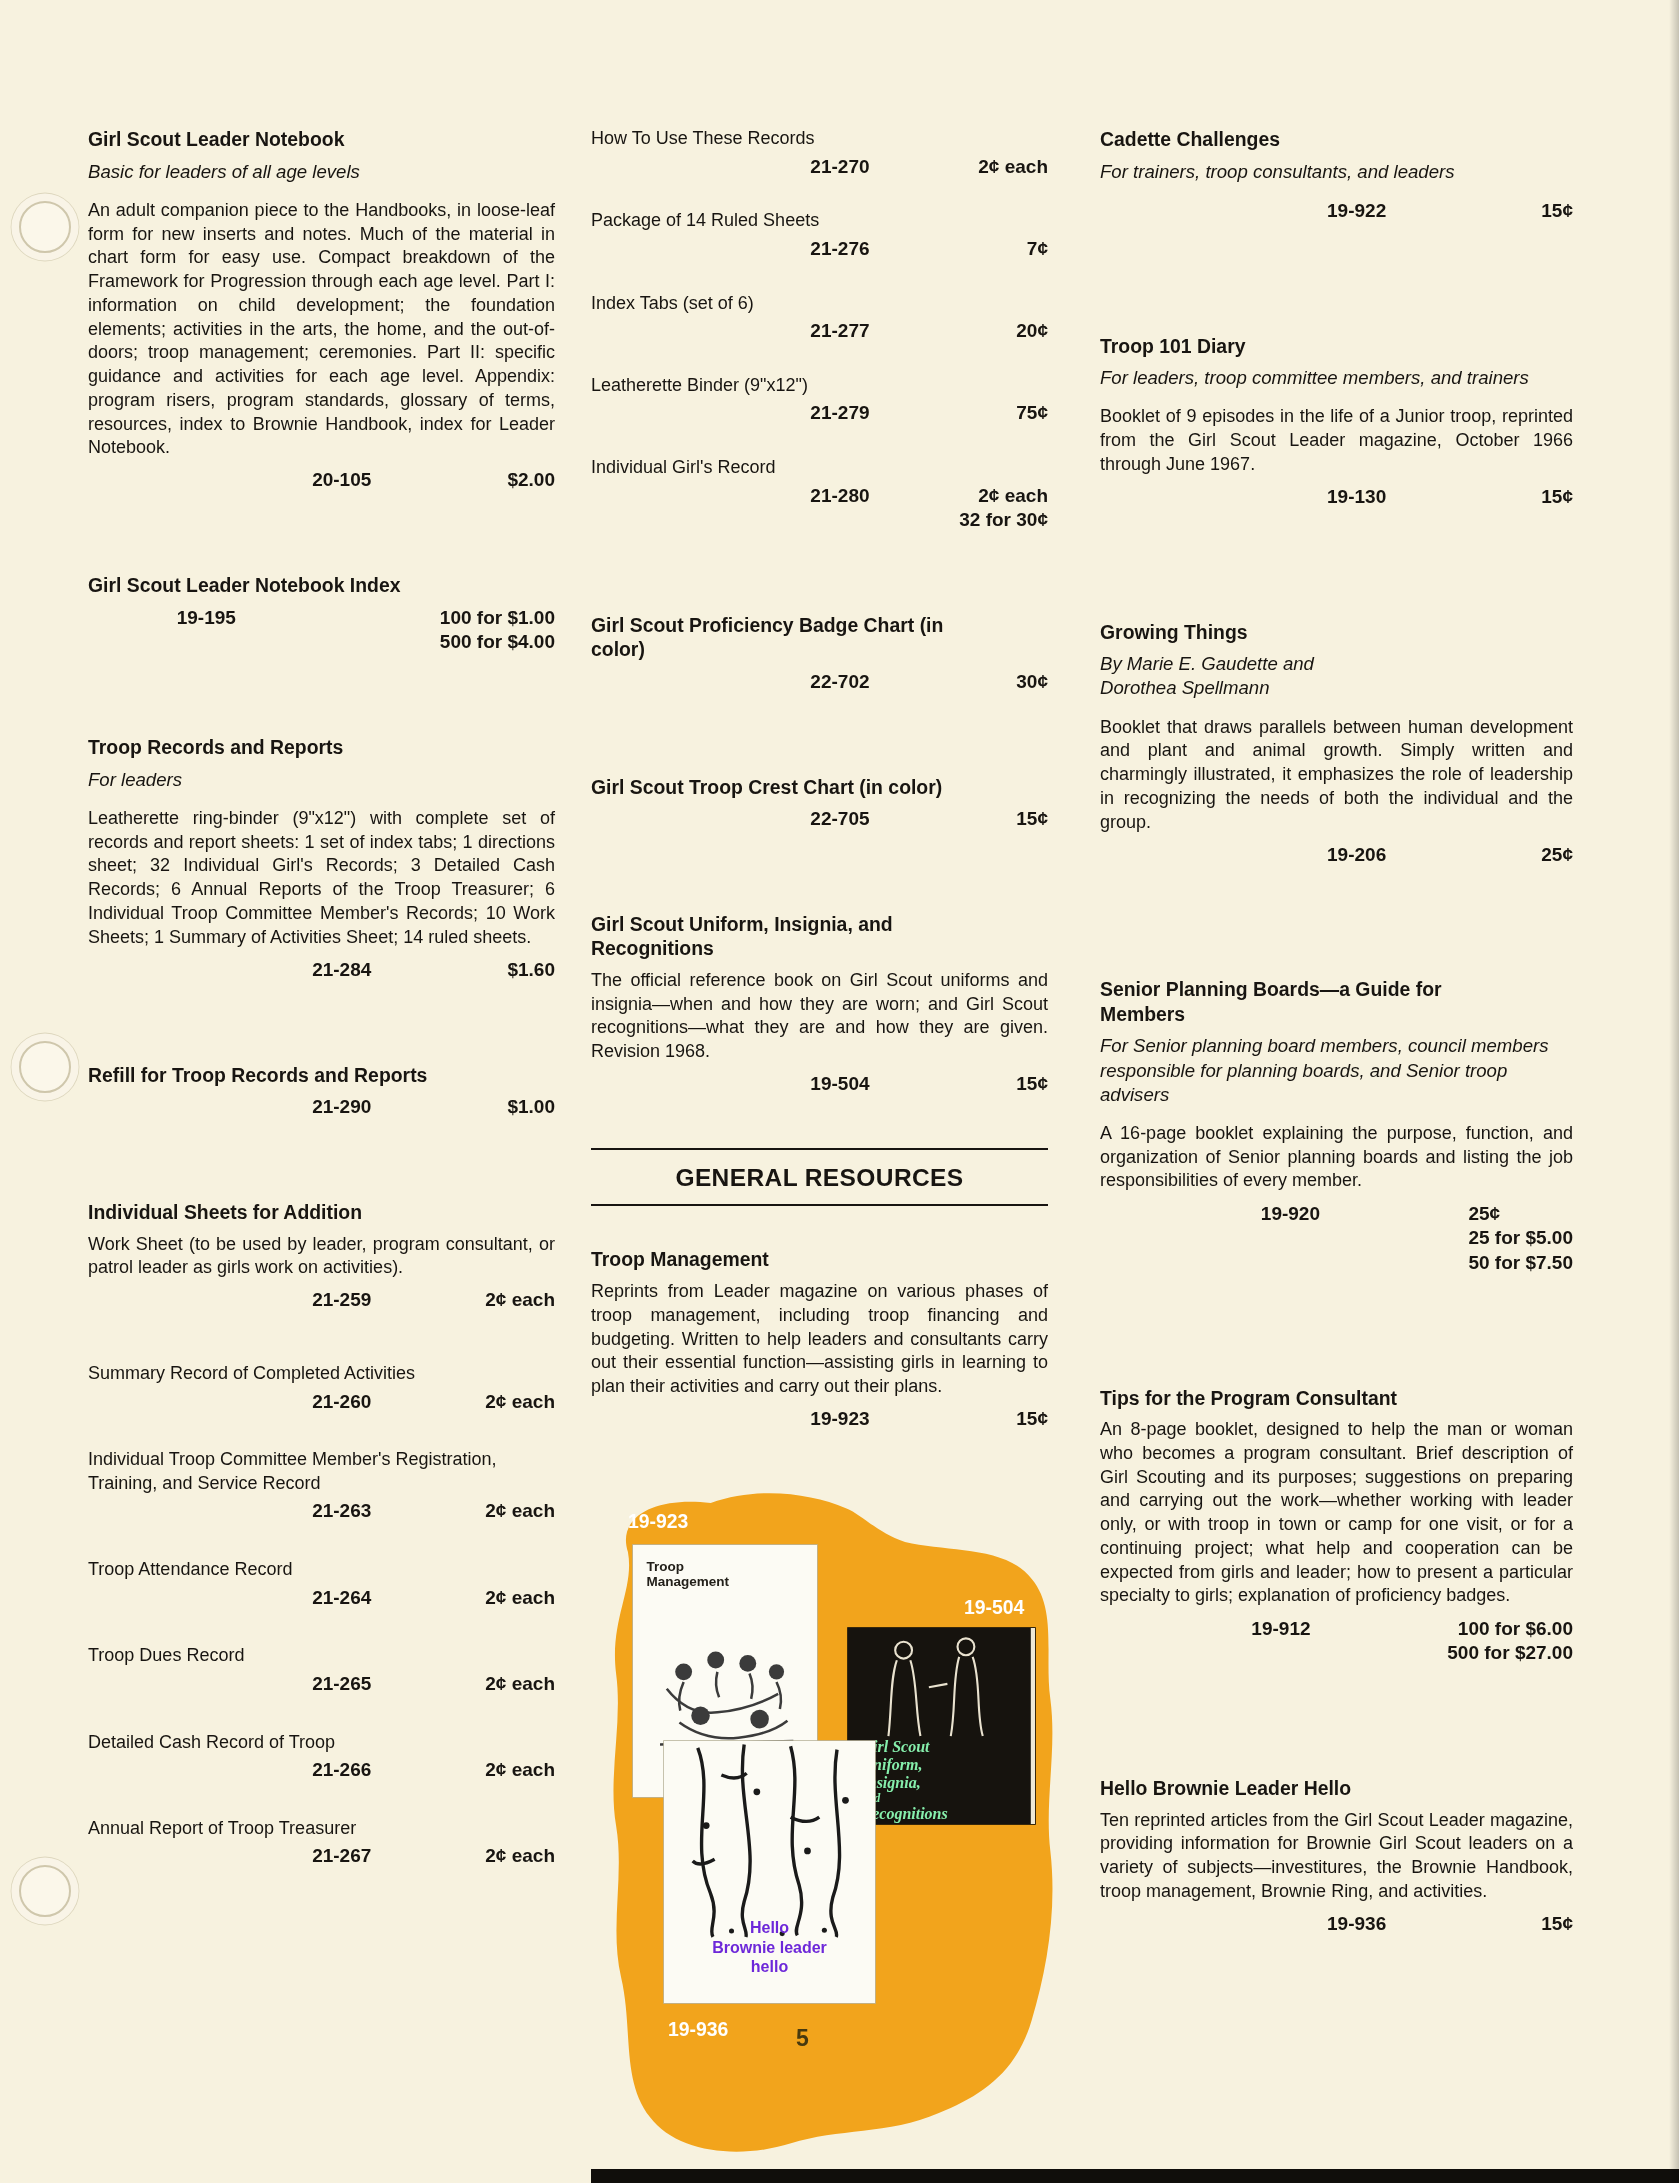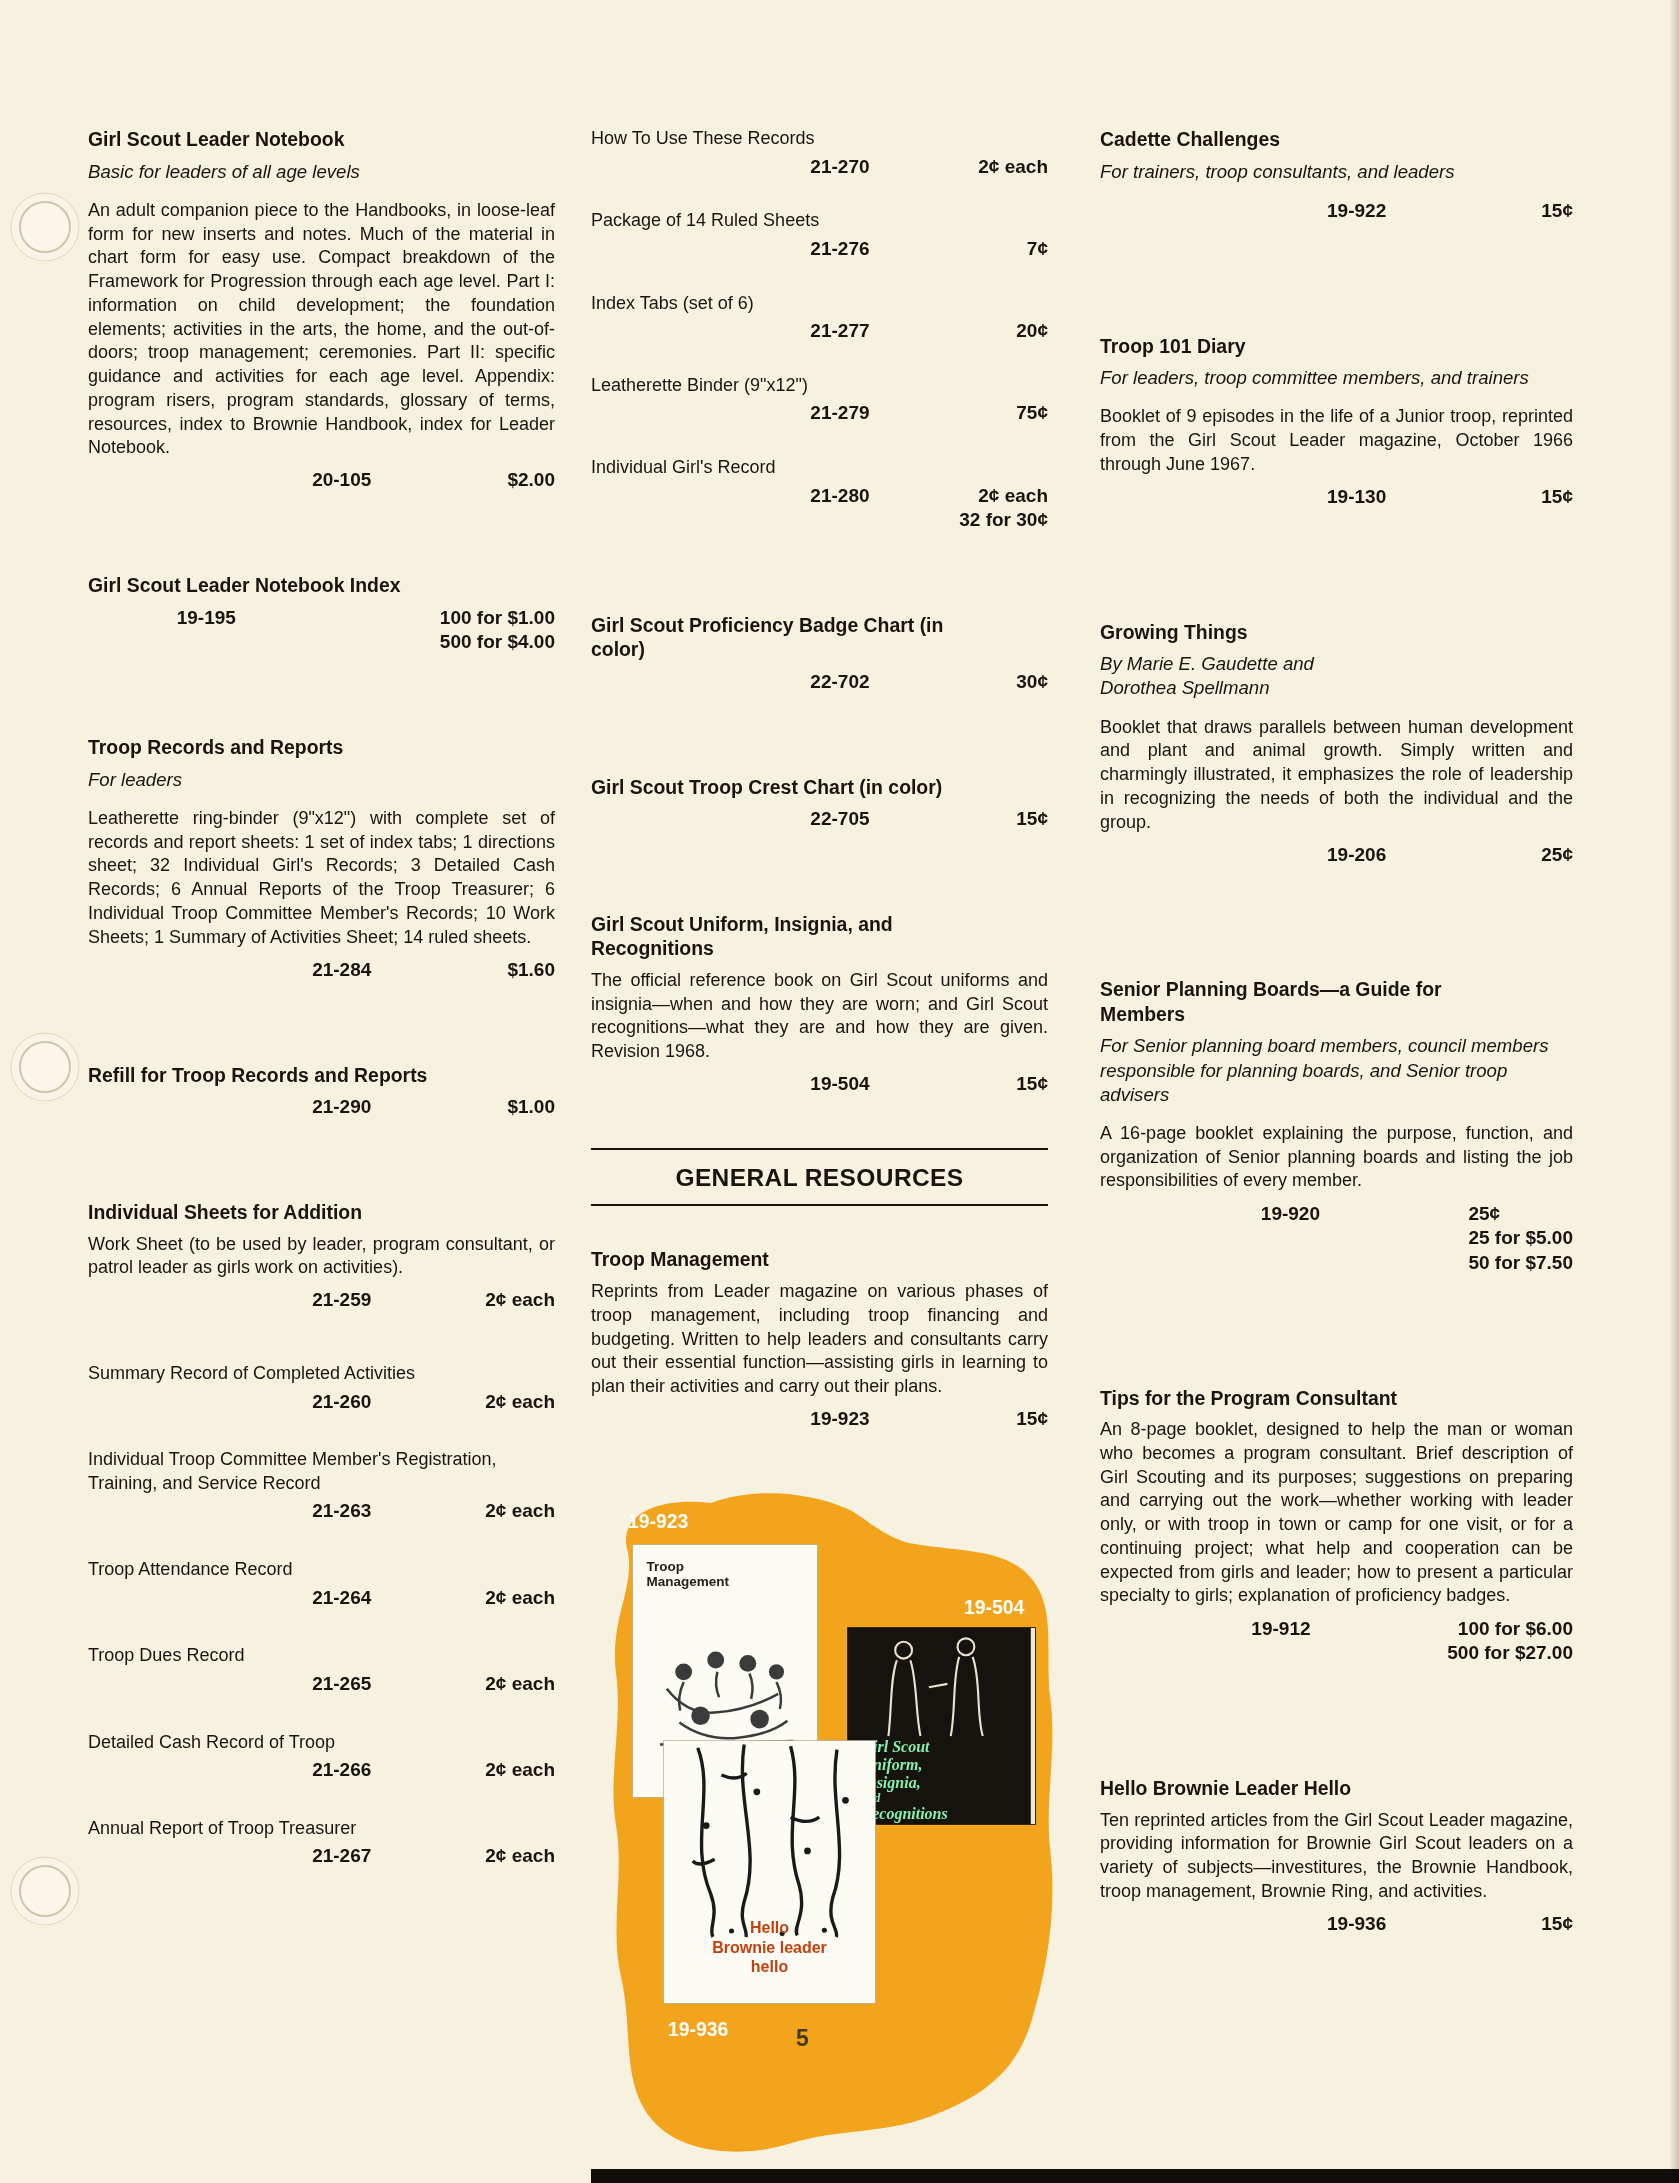--- a/index.html
+++ b/index.html
@@ -77,21 +77,21 @@
   .b2-art  { position:absolute; left:0; top:0; width:100%; height:60%; }
   .b2-text { position:absolute; left:13.5px; bottom:1px;
              font-family:"Liberation Serif", serif; font-style:italic; font-weight:700;
              font-size:16px; line-height:1.12; color:#86efac; }
   .b2-text .small { font-size:12px; }
 
   .booklet3 { position:absolute; left:80px; top:270px; width:211px; height:262px;
               background:#fcfbf4; box-shadow:0 0 0 0.8px #b9b39c; }
   .b3-art  { position:absolute; left:0; top:0; width:100%; height:100%; }
   .b3-text { position:absolute; left:0; right:0; bottom:27px; text-align:center;
-             font-weight:700; font-size:16px; line-height:1.2; color:#c2410c; }
+             font-weight:700; font-size:16px; line-height:1.2; color:#6d28d9; }
 
   .page-num { position:absolute; left:796px; top:2025px; font-size:23px; font-weight:700; color:#47390f; }
   .bottom-bar { position:absolute; left:591px; bottom:0; width:1088px; height:14.4px; background:#100e0b; }
 </style>
 </head>
 <body>
 
 <div class="page">
 
   <div class="hole" style="top:201px"></div>

